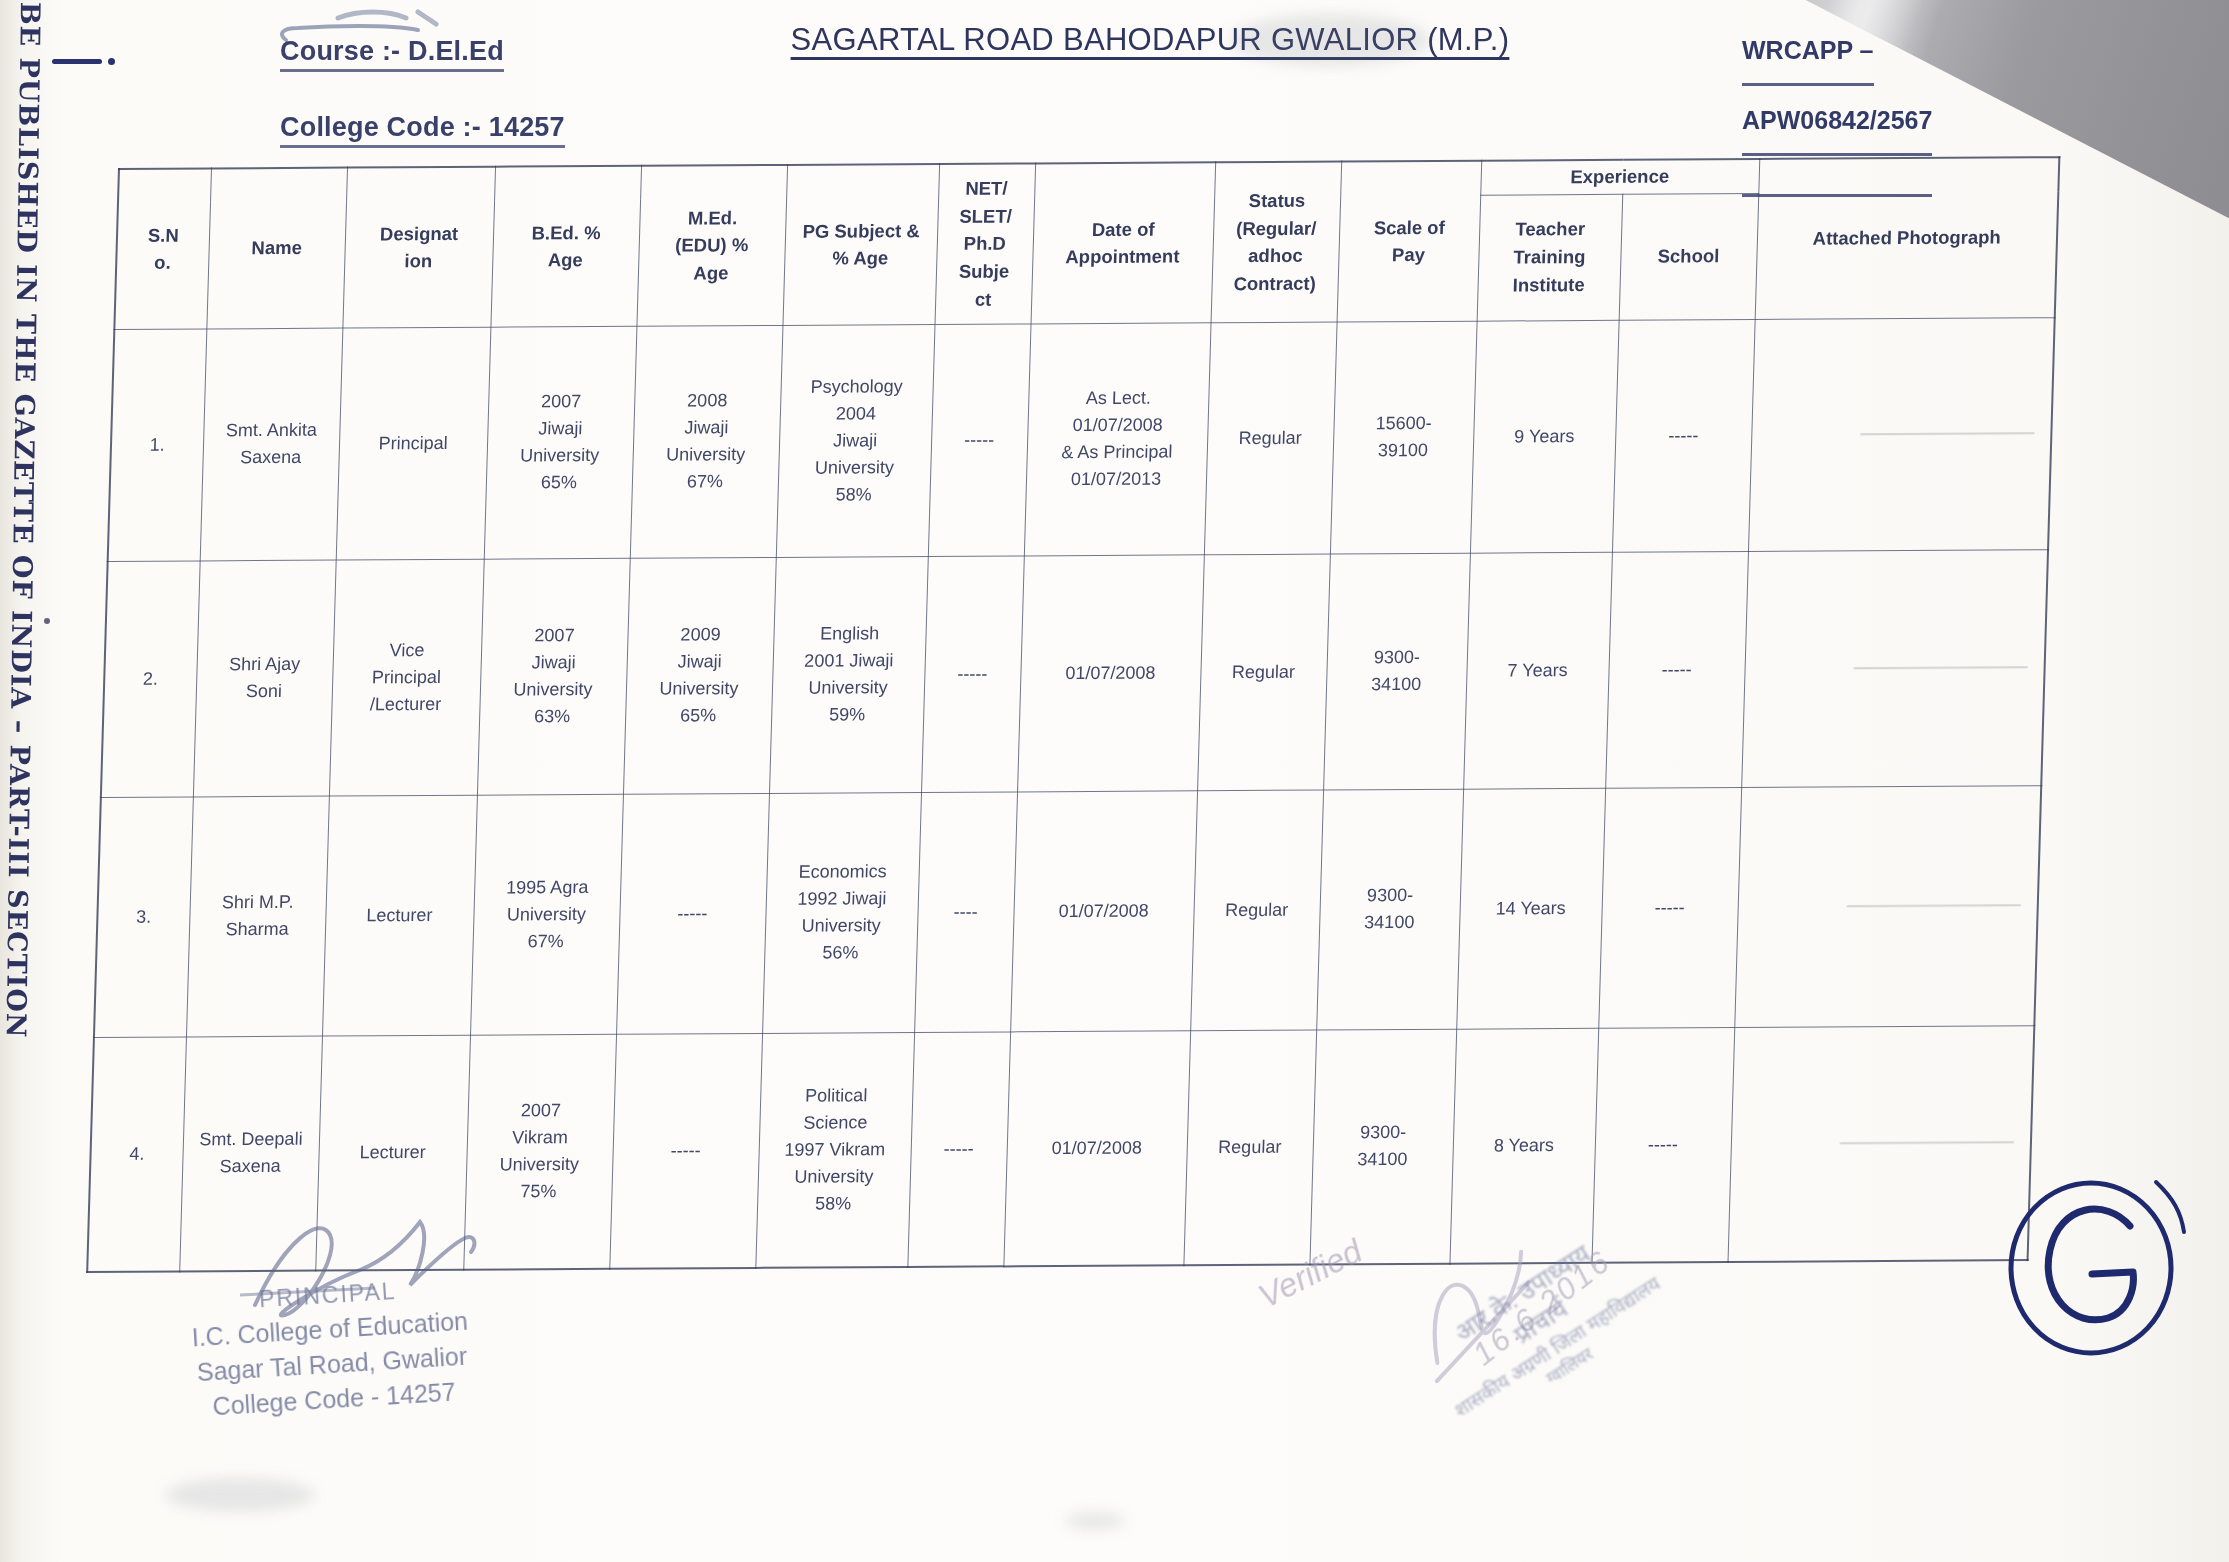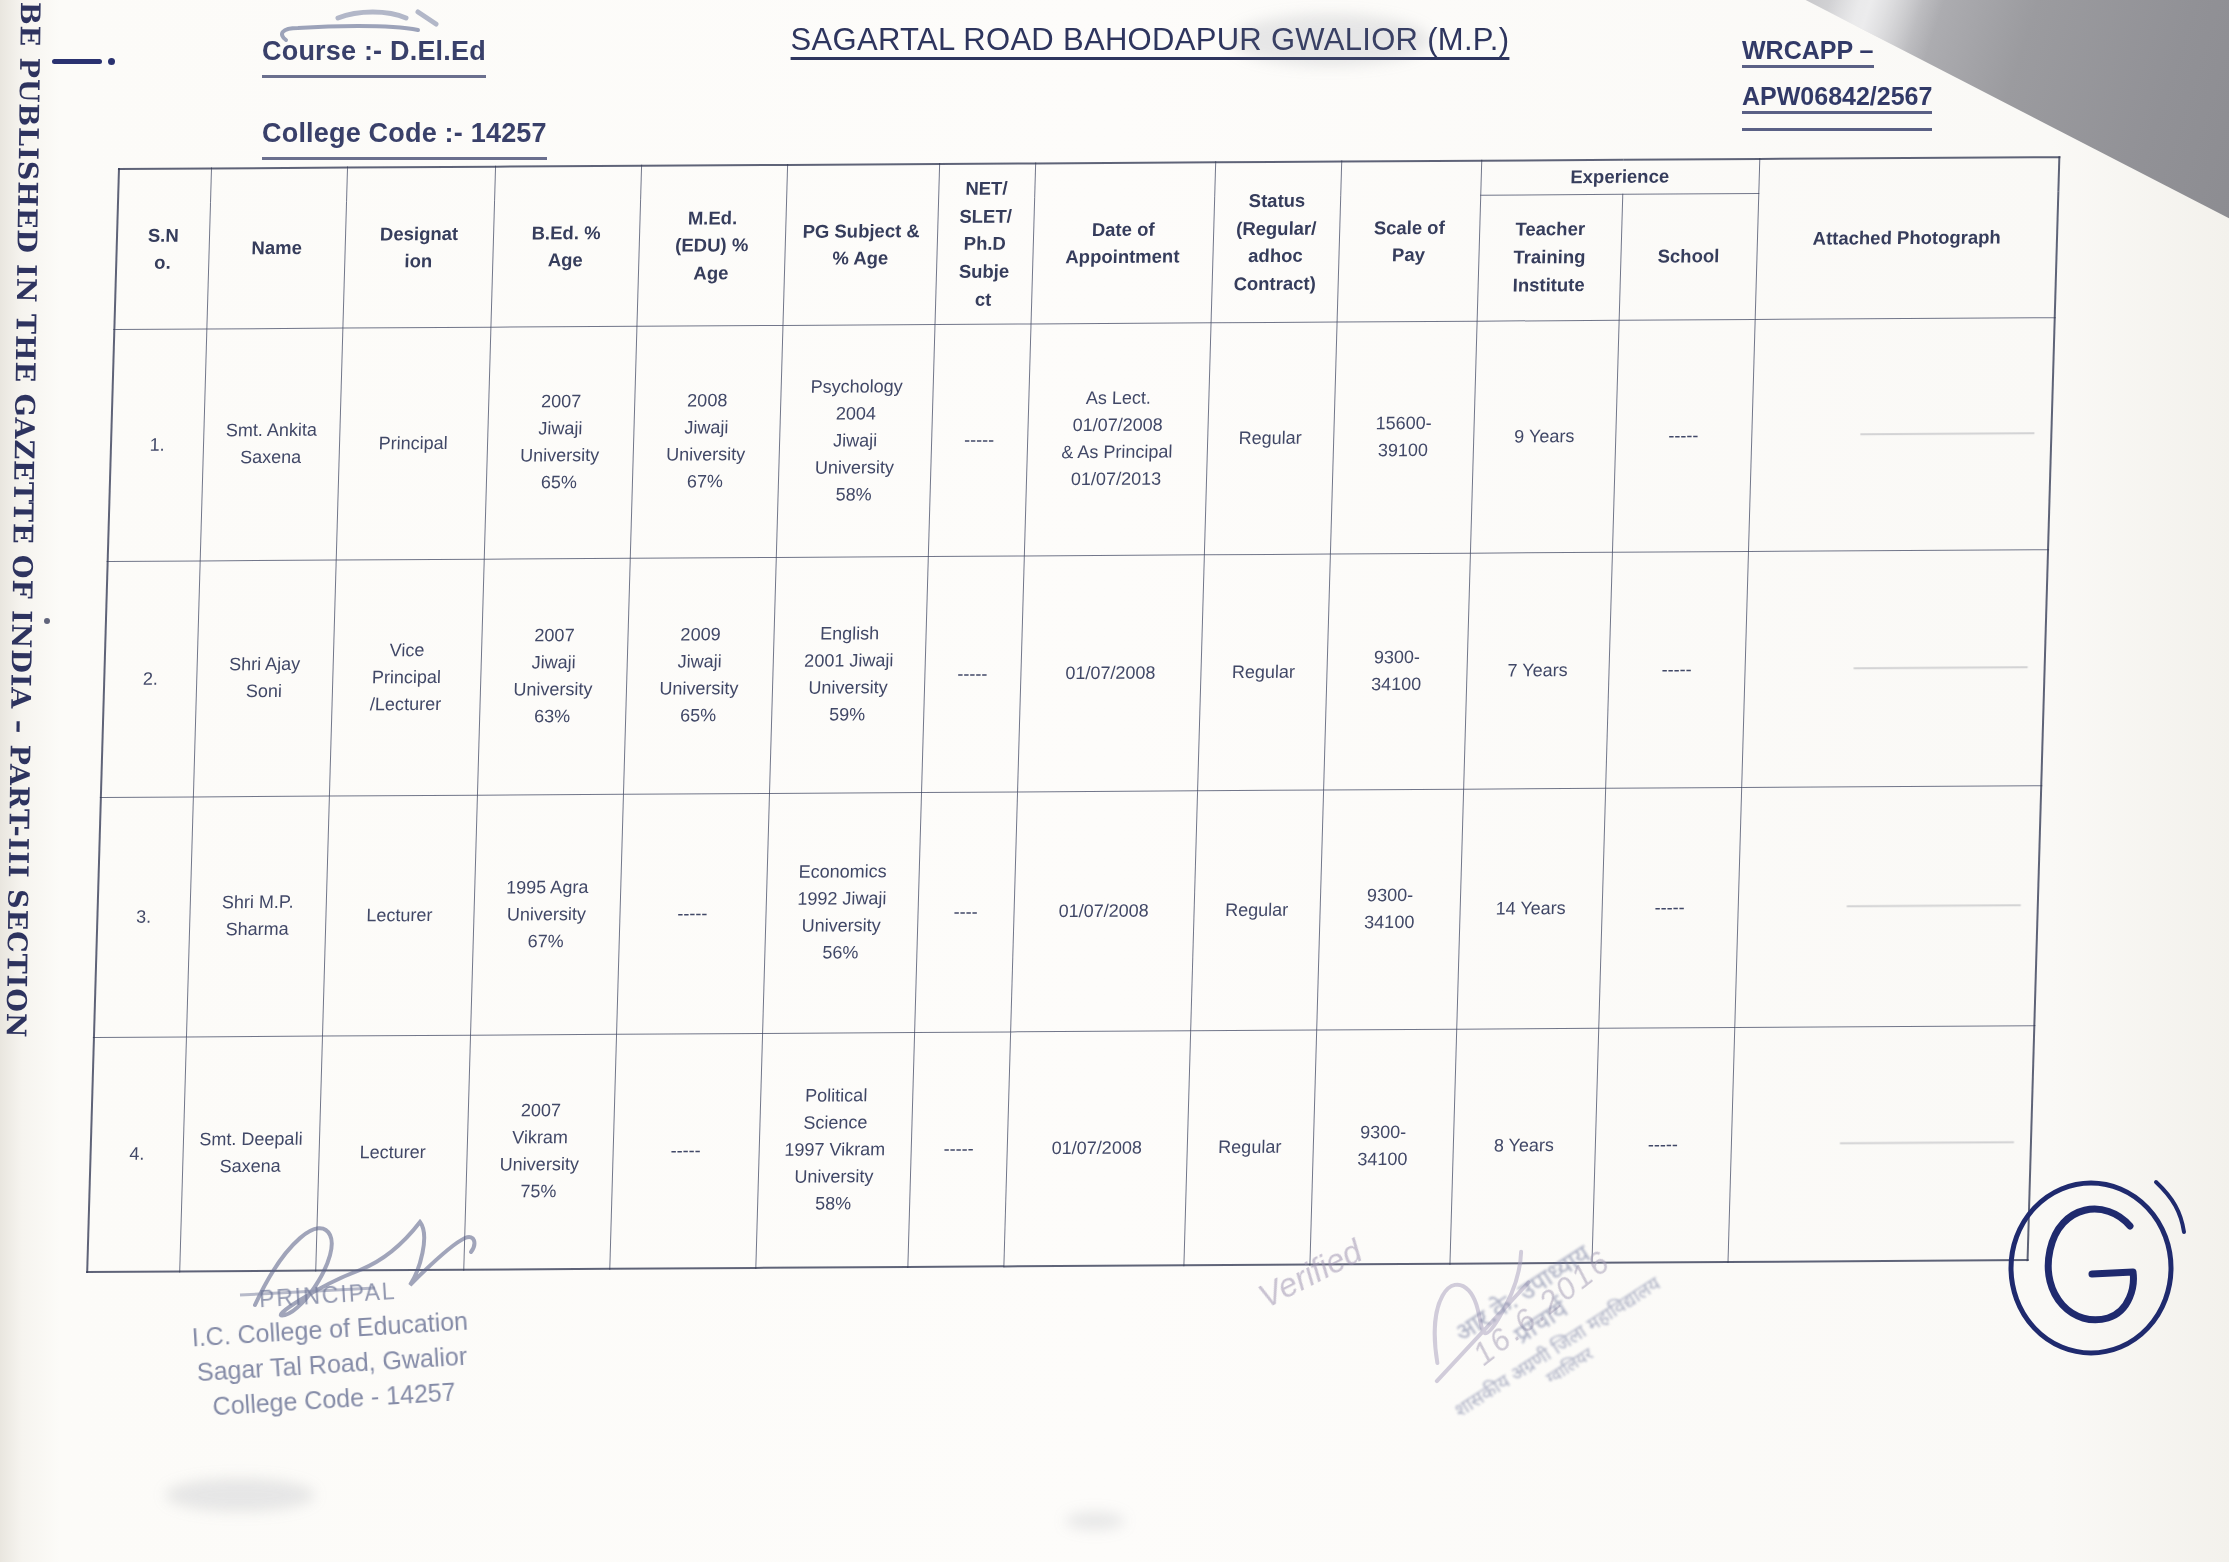--- a/index.html
+++ b/index.html
@@ -17,33 +17,33 @@
     white-space:nowrap;
     font-family:"DejaVu Serif", serif; font-weight:bold; font-size:27px;
     color:#1d2353; letter-spacing:1px; opacity:.92;
   }
   .dash-mark{position:absolute; left:52px; top:52px; width:66px;}
   .dash-mark .bar{display:inline-block; width:50px; height:0; border-top:5px solid #2a3270; border-radius:3px; vertical-align:middle;}
   .dash-mark .dot{display:inline-block; width:7px; height:7px; background:#2a3270; border-radius:50%; margin-left:6px; vertical-align:middle;}
   .course-block{position:absolute; left:262px; top:36px;}
   .course-label, .college-code{
     font-weight:bold; font-size:27px; color:#39406a;
-    border-bottom:3px solid rgba(57,64,106,.75); padding-bottom:8px;
-    display:inline-block; letter-spacing:.2px;
+    border-bottom:3px solid rgba(57,64,106,.75); padding-bottom:2px;
+    display:inline-block; letter-spacing:.2px;margin-left:18px;
   }
   .college-code{margin-top:40px;}
   .scribble-top{position:absolute; left:268px; top:4px; opacity:.75;}
   .title-block{position:absolute; left:730px; top:22px; width:840px; text-align:center;}
   .title-line1{font-size:31px; font-weight:normal; color:#2e355e; letter-spacing:.3px;
     text-decoration:underline; text-underline-offset:7px; text-decoration-thickness:3px;}
   .title-line2{font-size:29px; font-weight:bold; color:#2e355e; margin-top:13px;
     text-decoration:underline; text-underline-offset:7px; text-decoration-thickness:3px;}
   .subtitle{font-size:25px; color:#30374a; margin-top:15px;}
   .ref-block{position:absolute; left:1742px; top:36px; font-weight:bold; font-size:25px; color:#323a68; z-index:1;}
-  .ref-block div{border-bottom:3px solid rgba(50,58,104,.8); padding-bottom:0; margin-bottom:14px; display:inline-block;}
+  .ref-block div{border-bottom:3px solid rgba(50,58,104,.8); padding-bottom:18px; margin-bottom:20px; display:inline-block;}
   .ref-block .l2{display:block;}
   
   .corner-fold{
     position:absolute; left:1788px; top:0; width:441px; height:248px; z-index:2;
     clip-path:polygon(4% 0, 100% 0, 100% 88%);
     background:
       linear-gradient(108deg, #c2c2c5 0%, #dcdcde 14%, #b0b0b4 26%, #9b9b9f 48%, #919196 78%, #8c8c91 100%);
   }
   .corner-fold .sheen{
     position:absolute; inset:0;

